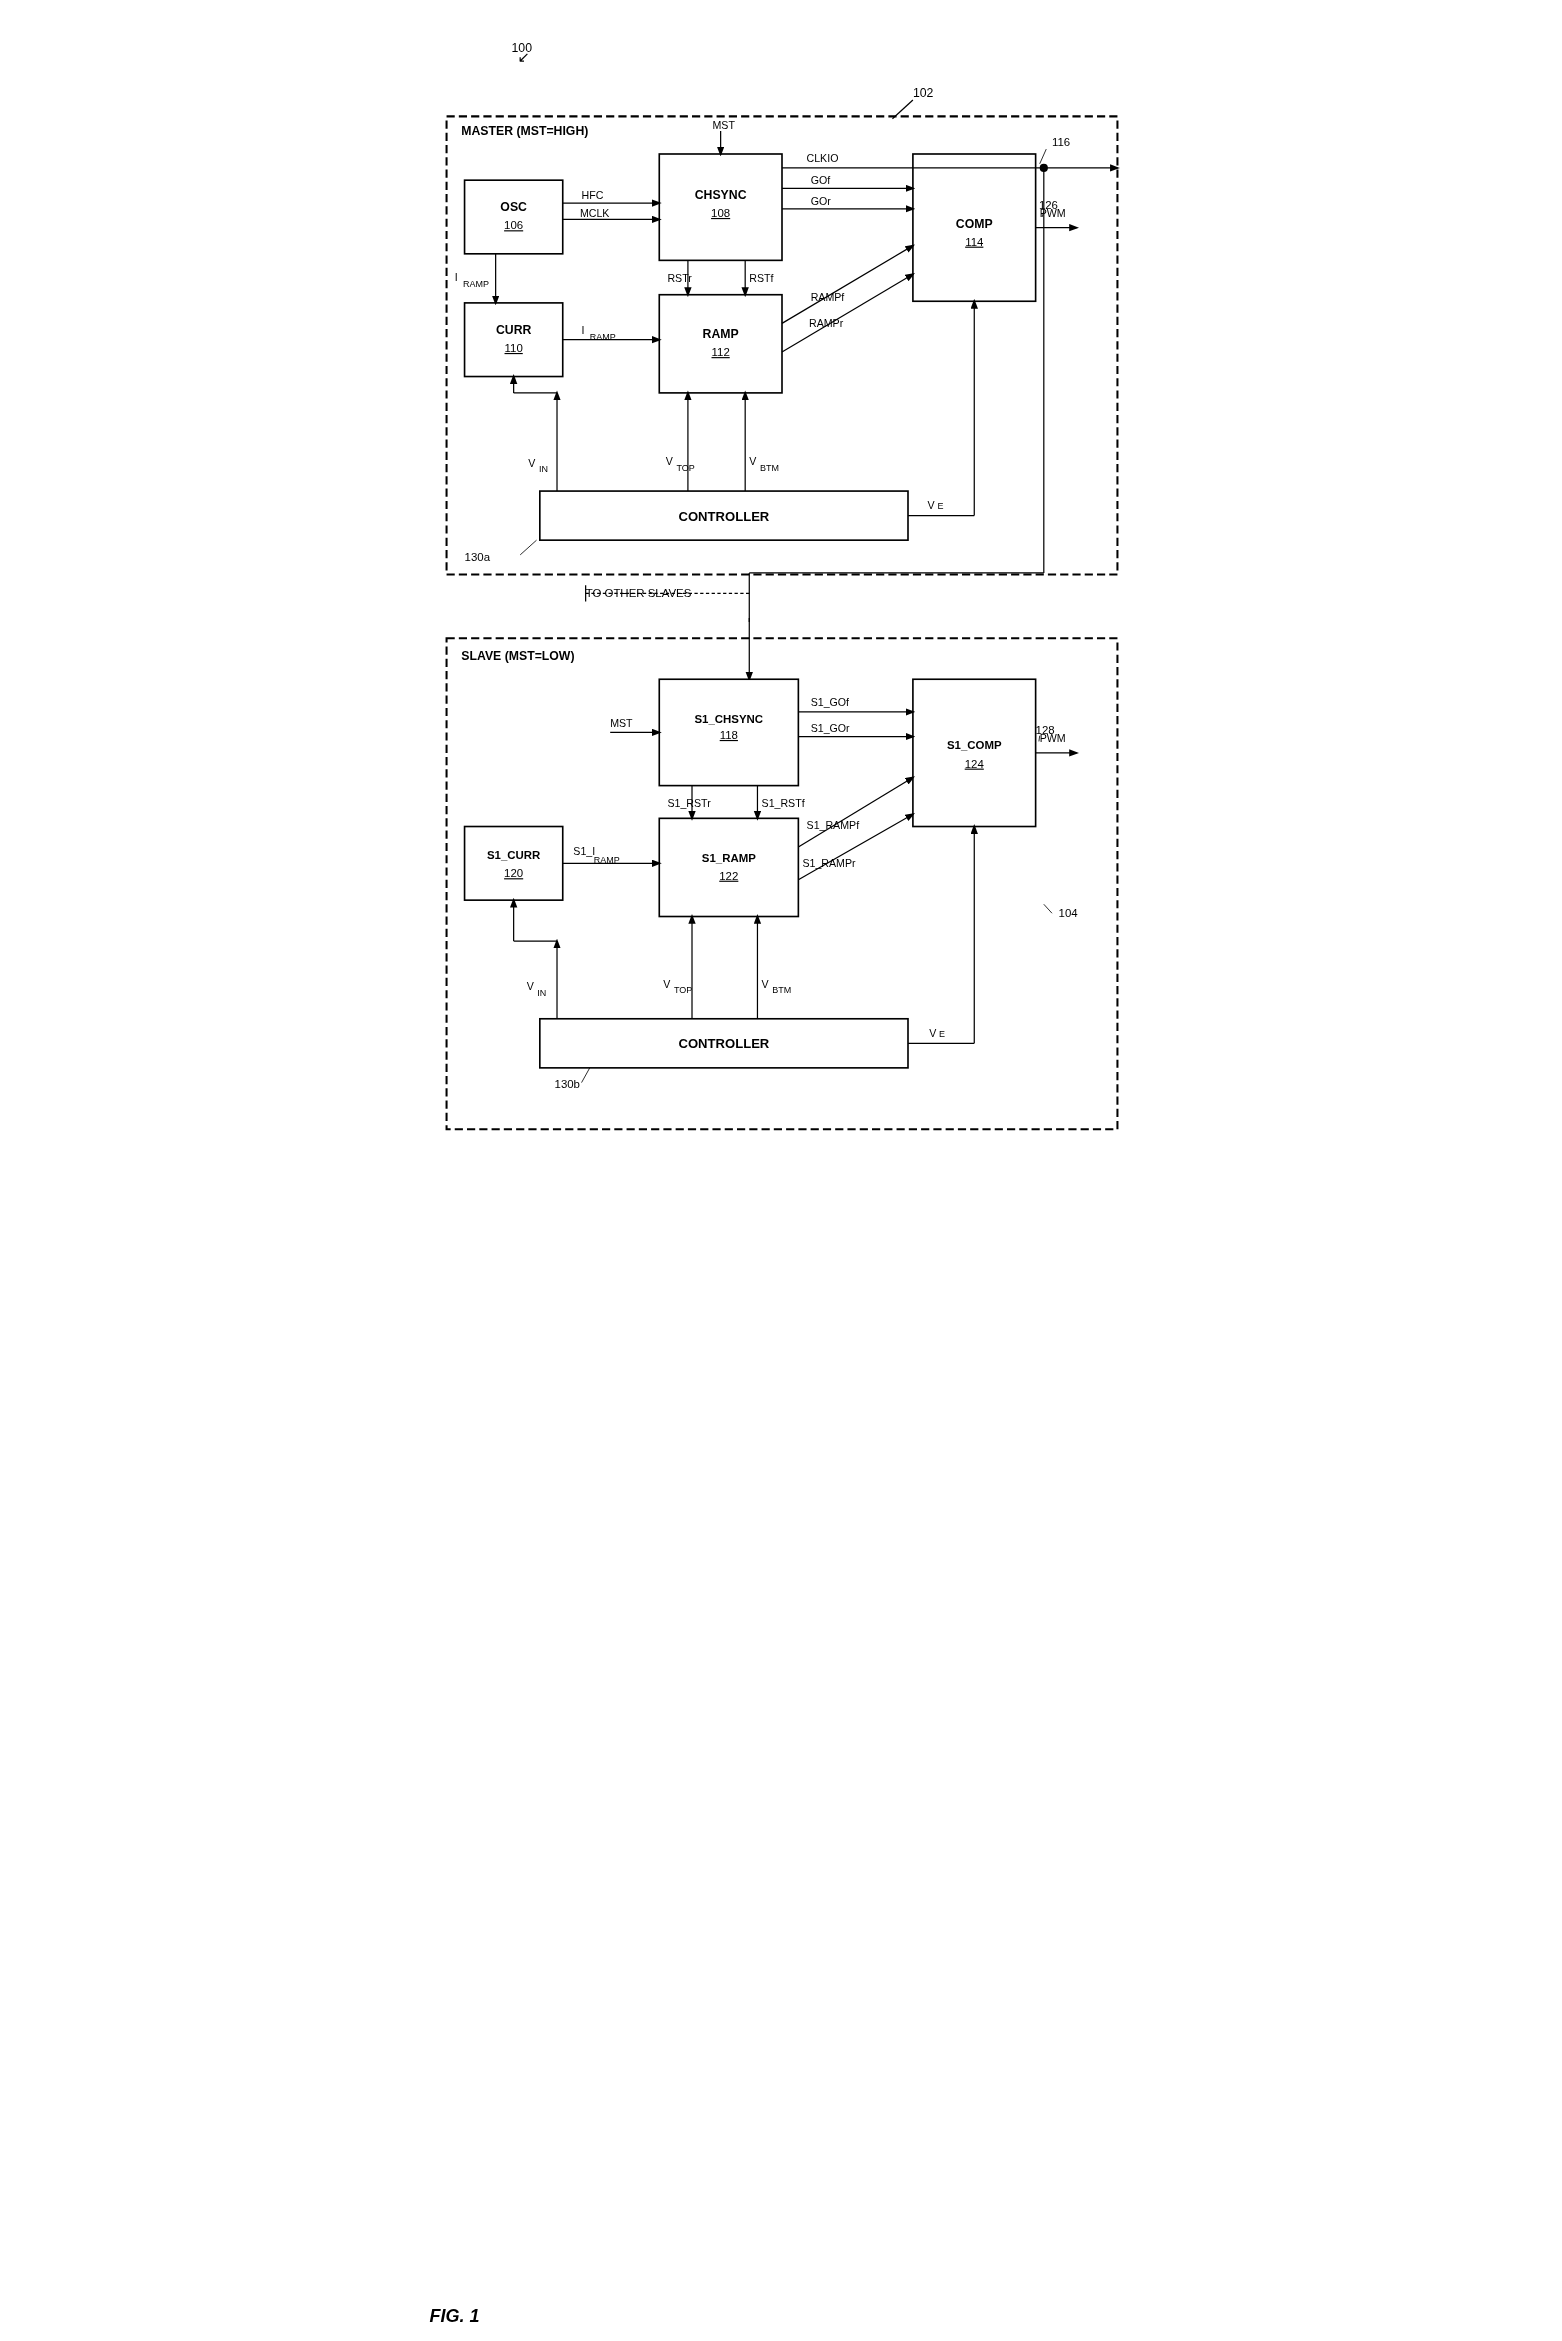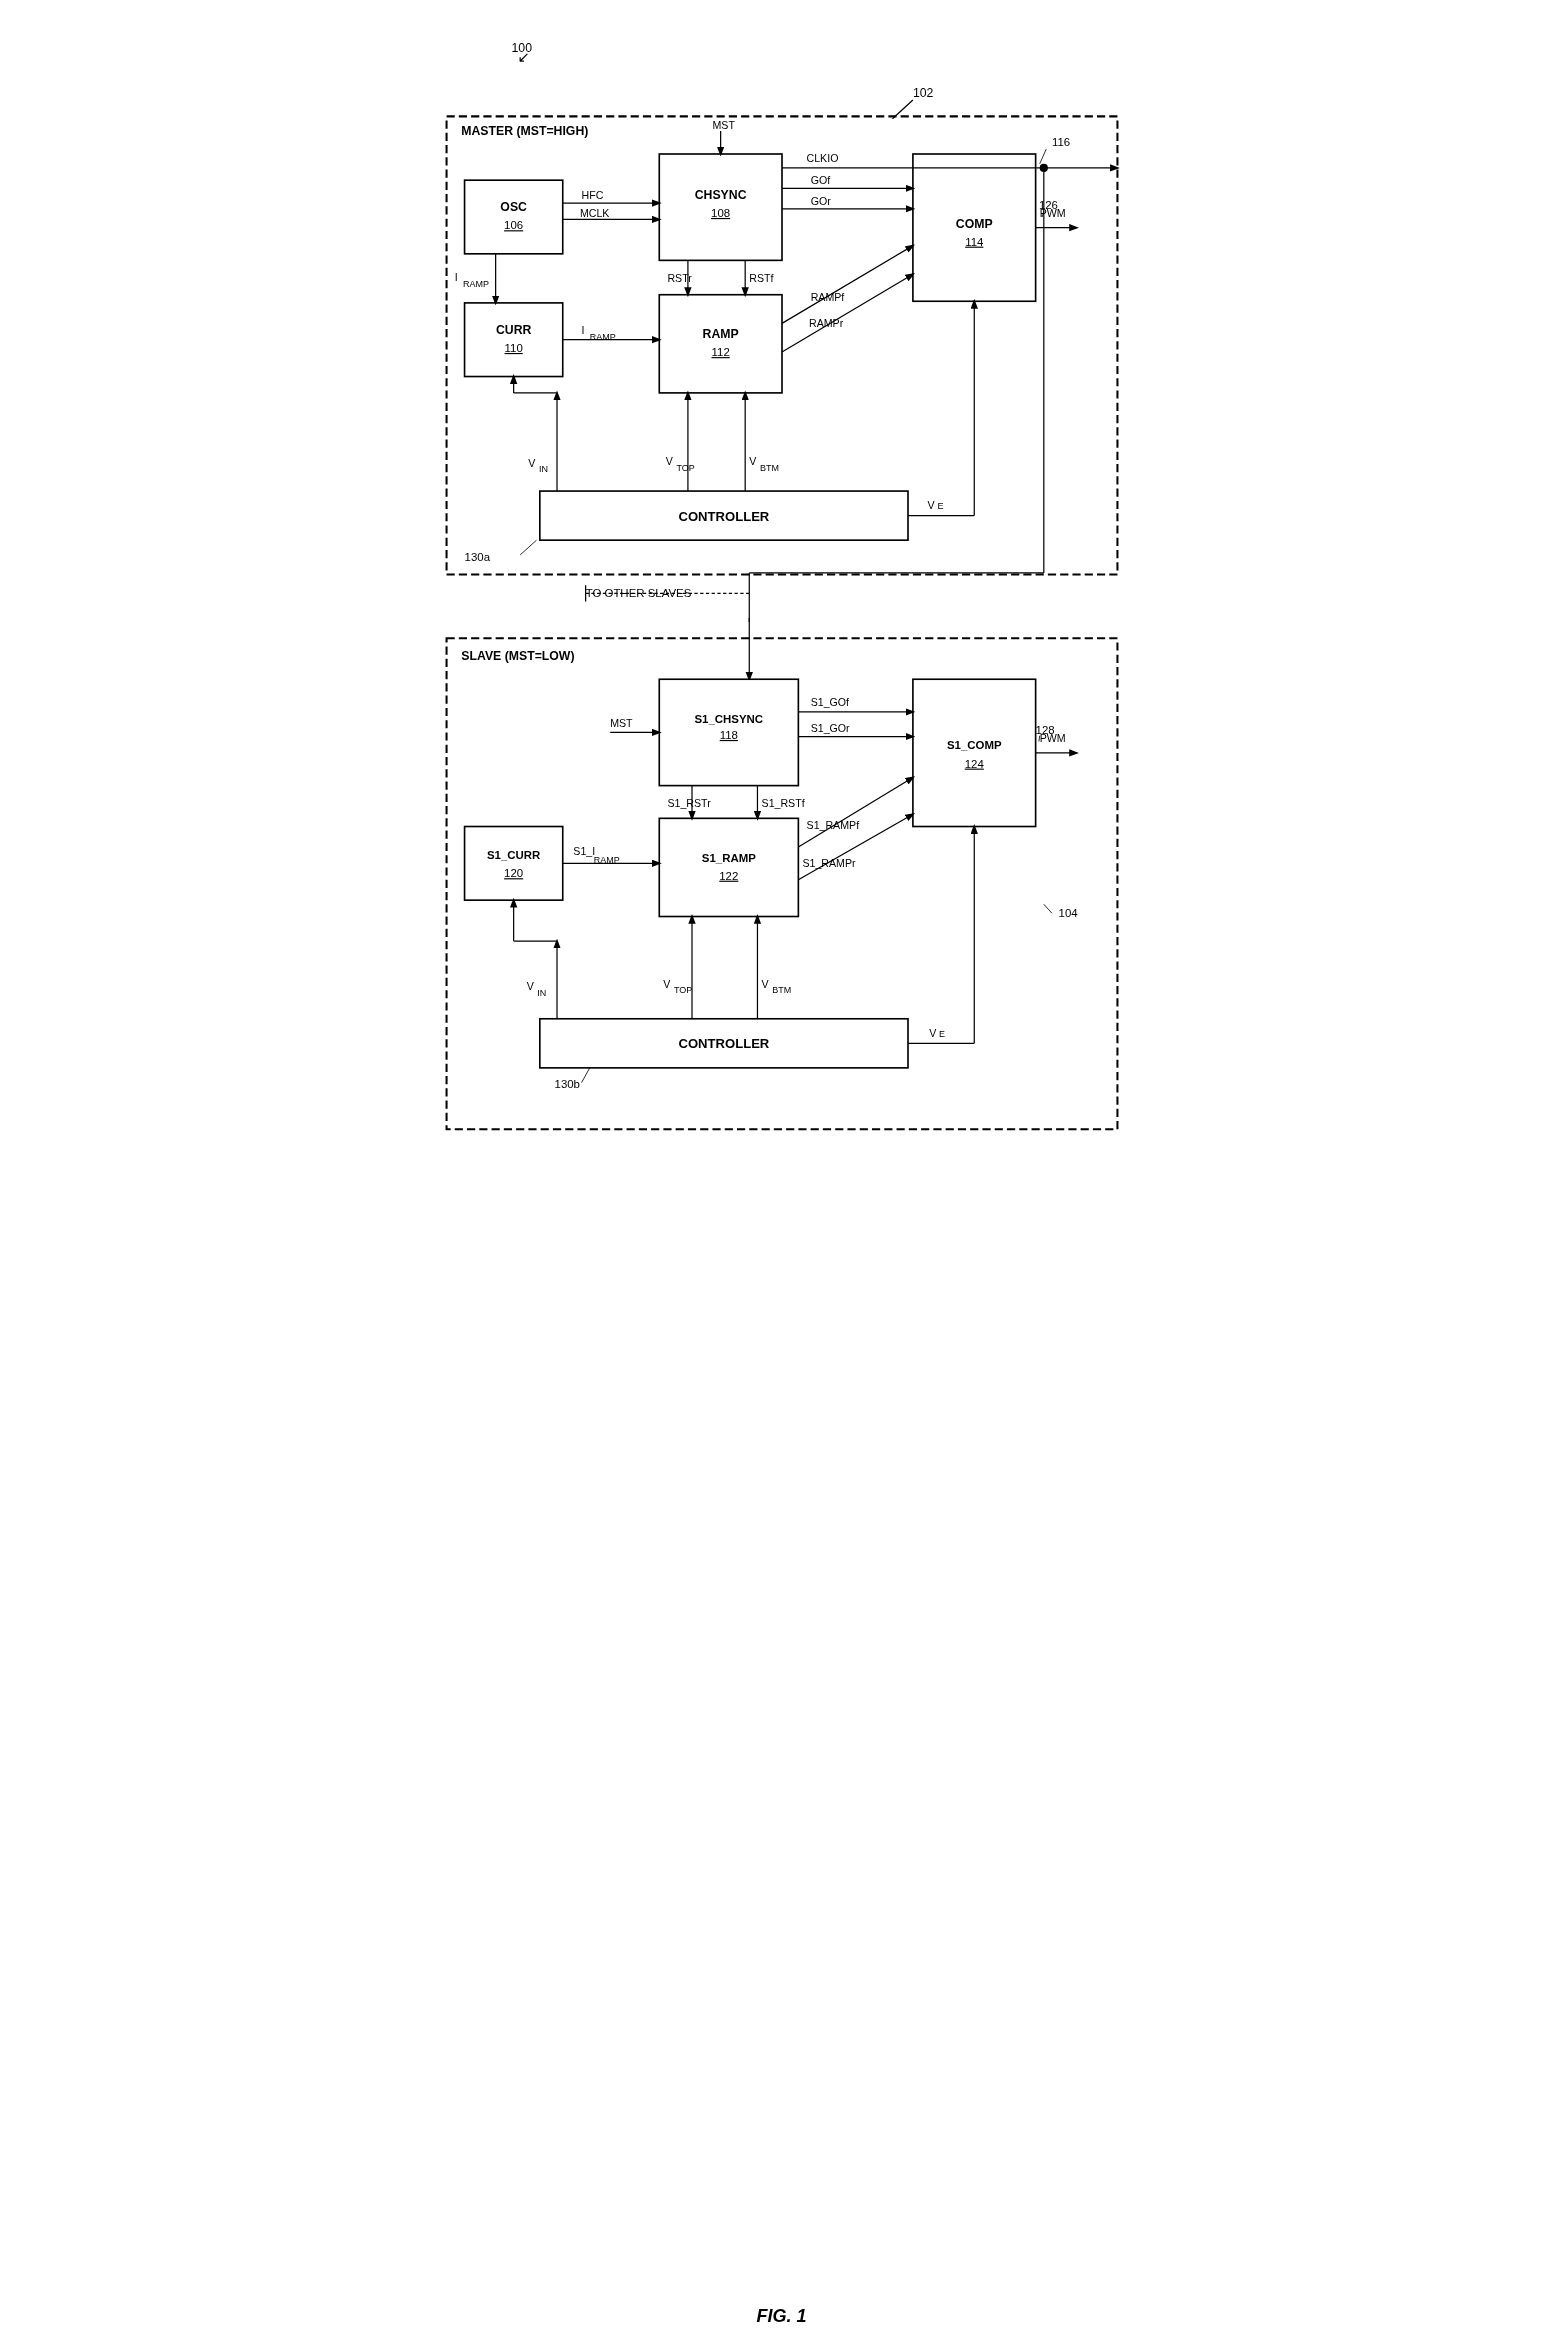--- a/index.html
+++ b/index.html
@@ -12,21 +12,20 @@
       justify-content: center;
       align-items: flex-start;
       padding: 33px;
     }
     .diagram-container {
       width: 704px;
       position: relative;
       font-size: 12.3px;
     }
     .fig-label {
-      text-align: center;
       font-size: 18px;
       font-style: italic;
       font-weight: bold;
       margin-top: 14.7px;
     }
   </style>
 </head>
 <body>
 
 <div class="diagram-container">

